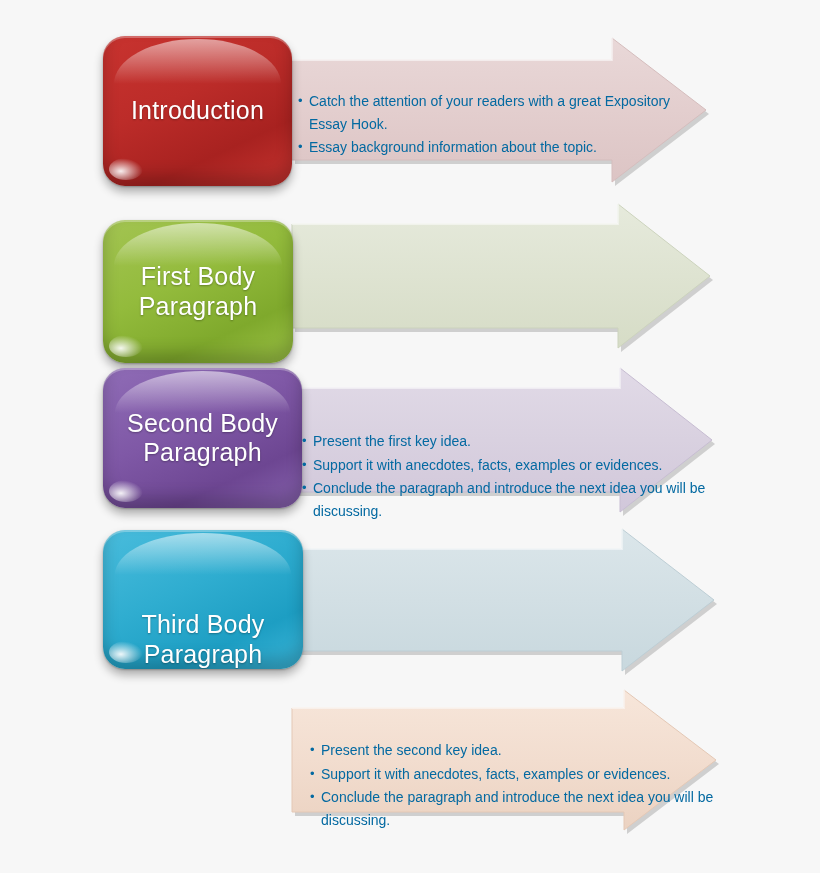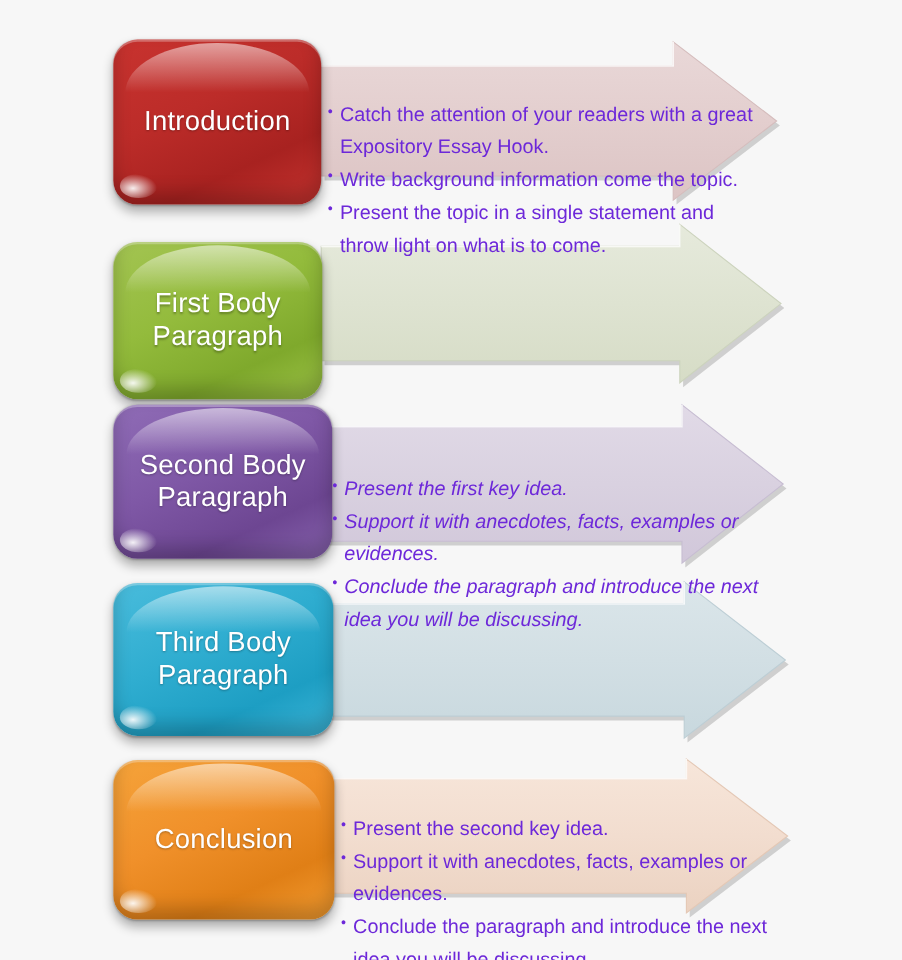--- a/index.html
+++ b/index.html
@@ -81,22 +81,22 @@
     letter-spacing:.2px;
     text-shadow:0 1px 2px rgba(0,0,0,.30);
     padding:0 10px;
     white-space:pre-line;
   }
 
   
   .bullets{
     position:absolute;
     z-index:4;
-    color:#6d28d9;
-    font-size:18px;
+    color:#0369a1;
+    font-size:14px;
     line-height:1.62;
   }
   .bullets .b{
     position:relative;
     padding-left:11px;
     margin:0 0 1px 0;
   }
   .bullets .b::before{
     content:"\2022";
     position:absolute;
@@ -106,30 +106,30 @@
 
   
   #r0{top:30px;height:170px;}
   #r0 .chip{width:189px;height:150px;top:6px;
     background:linear-gradient(155deg,#c8332f 0%,#bc2c29 40%,#a82220 72%,#c5332f 100%);}
   #r0 .bullets{left:258px;top:60px;width:400px;}
 
   #r1{top:200px;height:160px;}
   #r1 .chip{width:190px;height:143px;top:20px;
     background:linear-gradient(155deg,#a3c452 0%,#93bb3c 42%,#7fa92c 74%,#9cc246 100%);}
-  #r1 .bullets{left:262px;top:230px;width:420px;font-style:italic;}
+  #r1 .bullets{left:262px;top:230px;width:420px;}
 
   #r2{top:362px;height:158px;}
   #r2 .chip{width:199px;height:140px;top:6px;
     background:linear-gradient(155deg,#8f6cb6 0%,#7f58a6 42%,#6d4692 74%,#8763ae 100%);align-items:center;}
   #r2 .bullets{left:270px;top:377px;width:420px;}
 
   #r3{top:525px;height:155px;}
   #r3 .chip{width:200px;height:139px;top:5px;
-    background:linear-gradient(155deg,#49bcdc 0%,#2fadd0 42%,#1d9ec3 74%,#3cb5d8 100%);}
+    background:linear-gradient(155deg,#49bcdc 0%,#2fadd0 42%,#1d9ec3 74%,#3cb5d8 100%);align-items:flex-end;}
 
   #r4{top:686px;height:157px;}
   #r4 .chip{width:201px;height:145px;top:5px;
     background:linear-gradient(155deg,#f5a33a 0%,#f0902a 42%,#e07f16 74%,#f39c31 100%);}
 </style>
 </head>
 <body>
 
 <div id="diagram">
 
@@ -148,22 +148,21 @@
           <path d="M0,28 L320,28 L320,6 L414,78 L320,150 L320,128 L0,128 Z" fill="url(#g0)" stroke="#d5bdbd" stroke-width="1"></path>
           <path d="M0,28 L320,28 L320,6" fill="none" stroke="#ffffff" stroke-width="1.4" opacity=".85"></path>
         </g>
       </svg>
     </div>
     <div class="chip">
       <span class="chip-label">Introduction</span>
     </div>
     <div class="bullets">
       <p class="b">Catch the attention of your readers with a great Expository Essay Hook.</p>
-      <p class="b">Write background information come the topic.</p>
-      <p class="b">Present the topic in a single statement and throw light on what is to come.</p>
+      <p class="b">Essay background information about the topic.</p>
     </div>
   </div>
 
   <div class="row" id="r1">
     <div class="banner">
       <svg width="445" height="160" viewBox="0 0 445 160" aria-hidden="true">
         <defs>
           <linearGradient id="g1" x1="0" y1="0" x2="0" y2="1">
             <stop offset="0" stop-color="#e6eadc"></stop>
             <stop offset="0.5" stop-color="#dee3d1"></stop>
@@ -250,19 +249,16 @@
             <stop offset="1" stop-color="#ebd2c1"></stop>
           </linearGradient>
         </defs>
         <g transform="translate(2,2)">
           <path d="M0,20 L332,20 L332,2 L424,72 L332,142 L332,124 L0,124 Z" fill="rgba(0,0,0,0.16)" transform="translate(3,4)"></path>
           <path d="M0,20 L332,20 L332,2 L424,72 L332,142 L332,124 L0,124 Z" fill="url(#g4)" stroke="#e4c8b5" stroke-width="1"></path>
           <path d="M0,20 L332,20 L332,2" fill="none" stroke="#ffffff" stroke-width="1.4" opacity=".85"></path>
         </g>
       </svg>
     </div>
-    <div class="chip">
-      <span class="chip-label">Conclusion</span>
-    </div>
 
   </div>
 
 </div>
 
 </body></html>

